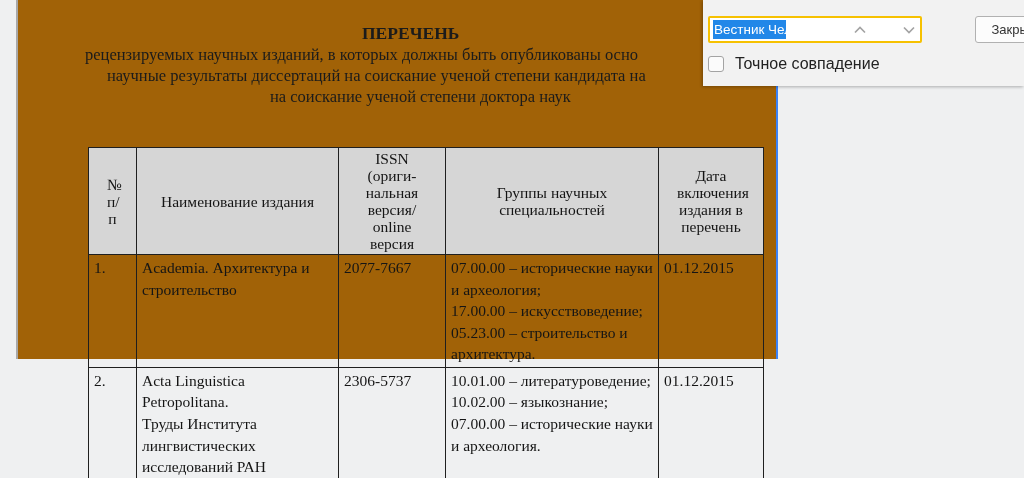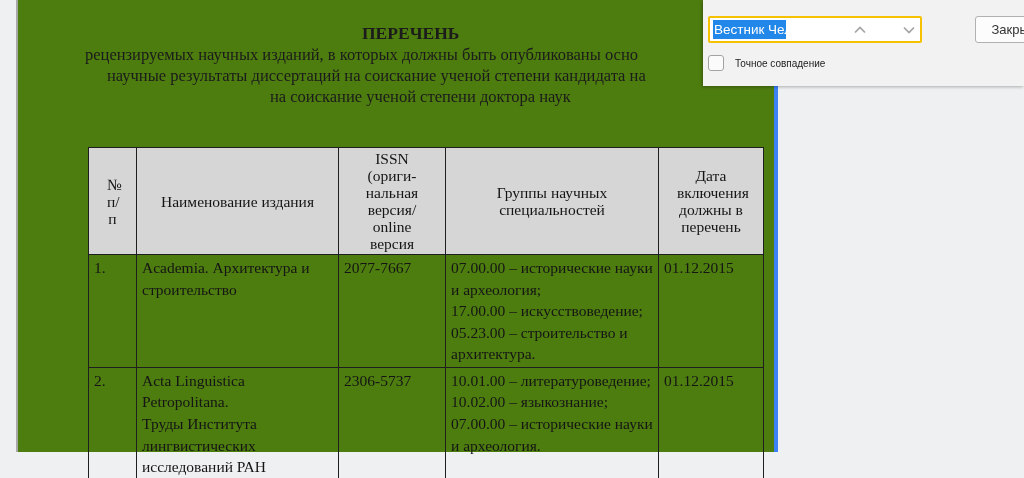--- a/index.html
+++ b/index.html
@@ -1,22 +1,22 @@
 <!DOCTYPE html>
 <html><head>
 <meta charset="utf-8">
 <style>
   * { margin:0; padding:0; box-sizing:border-box; }
   html,body { width:1024px; height:478px; overflow:hidden; }
   body { background:#eff0f1; font-family:"Liberation Sans", sans-serif; position:relative; }
 
   
   .page {
-    position:absolute; left:16px; top:0; width:762px; height:452px;
-    background:#4d7c0f; border-left:2px solid #a8a8a8; border-right:4px solid #3b82f6;
+    position:absolute; left:16px; top:0; width:762px; height:359px;
+    background:#a16207; border-left:2px solid #a8a8a8; border-right:2px solid #3b82f6;
   }
   .doc-text { position:absolute; font-family:"Liberation Serif", serif; color:#1b1b1b; white-space:nowrap; }
   .doc-title { font-weight:bold; font-size:17.5px; }
   .doc-line { font-size:16.5px; }
 
   
   table.doc-table {
     position:absolute; left:70px; top:147px; width:675px;
     border-collapse:collapse; table-layout:fixed;
     font-family:"Liberation Serif", serif; font-size:15.5px; color:#151515;
@@ -63,21 +63,21 @@
     position:absolute; left:232px; top:16px; width:83px; height:27px;
     background:#fcfcfc; border:1px solid #b1b1b1; border-radius:3px;
     font-size:13px; color:#333333; display:flex; align-items:center; justify-content:center;
     font-family:"Liberation Sans", sans-serif; cursor:pointer;margin-left:40px;
   }
   .exact-row { position:absolute; left:5px; top:55px; display:flex; align-items:center; }
   .checkbox {
     width:16px; height:16px; background:#fbfbfb; border:1px solid #a3a3a3;
     border-radius:3px; cursor:pointer;
   }
-  .exact-label { margin-left:11px; font-size:10px; color:#222222; }
+  .exact-label { margin-left:11px; font-size:16px; color:#222222; }
 </style>
 </head>
 <body>
 
 <div class="page">
 
   <div class="doc-text doc-title" style="left:344px; top:23px;"></div>
   <div class="doc-text doc-title" style="left:344px; top:23px;">ПЕРЕЧЕНЬ</div>
 
   <div class="doc-text doc-line" style="left:89px; top:66px;">научные результаты диссертаций на соискание ученой степени кандидата на</div>
@@ -100,21 +100,21 @@
       <th>ISSN
 (ориги-
 нальная
 версия/
 online
 версия</th>
       <th>Группы научных
 специальностей</th>
       <th>Дата
 включения
-должны в
+издания в
 перечень</th>
     </tr>
     <tr class="r1">
       <td class="cell-num">1.</td>
       <td class="cell-name">Academia. Архитектура и
 строительство</td>
       <td class="cell-issn">2077-7667</td>
       <td class="cell-spec">07.00.00 – исторические науки
 и археология;
 17.00.00 – искусствоведение;

